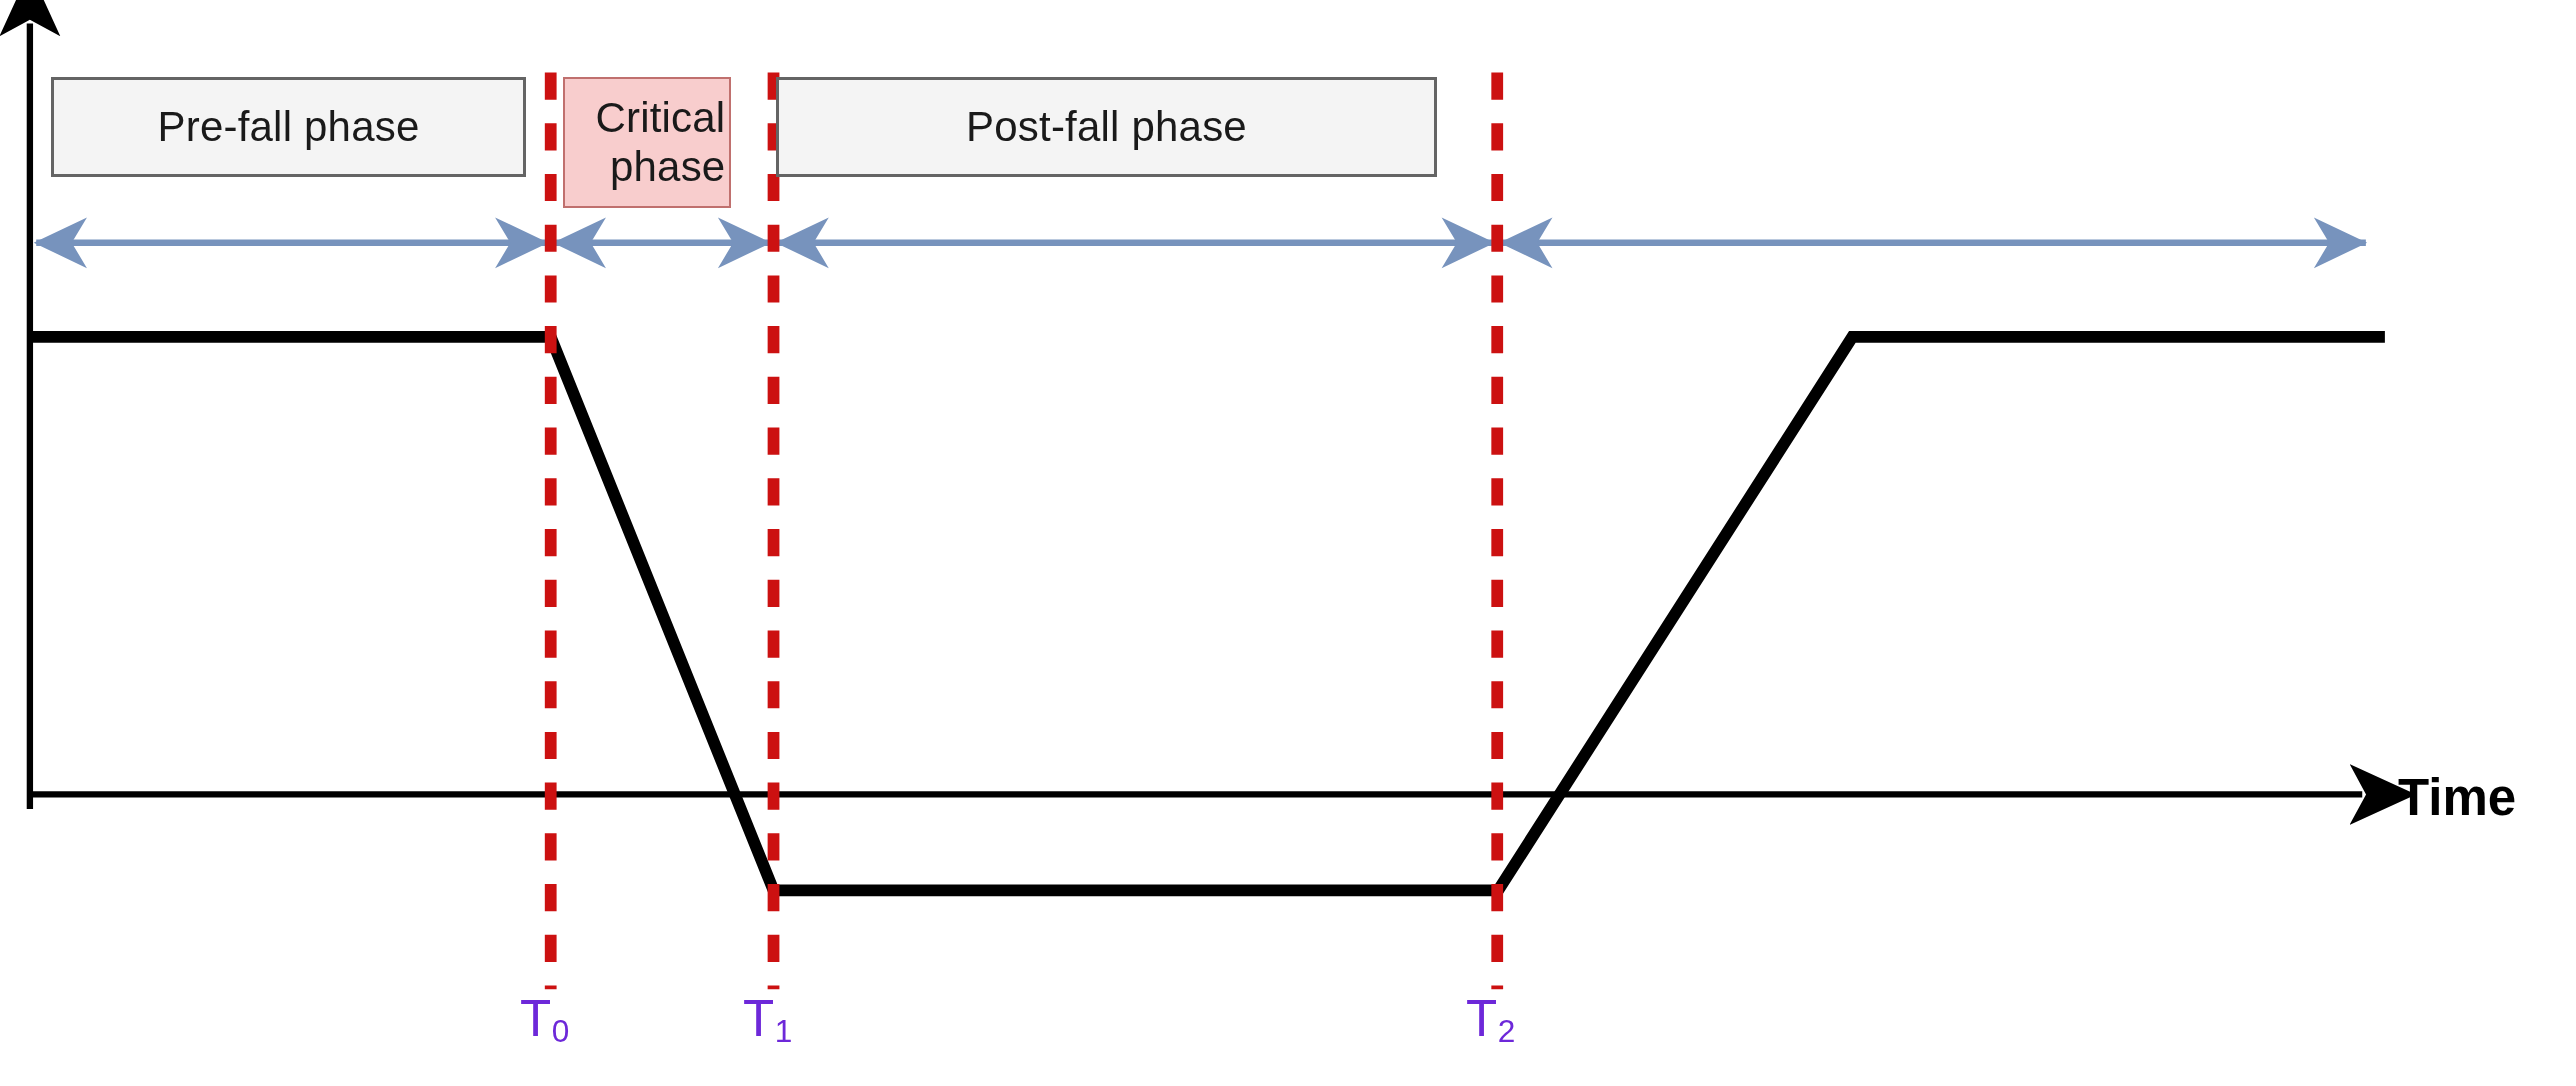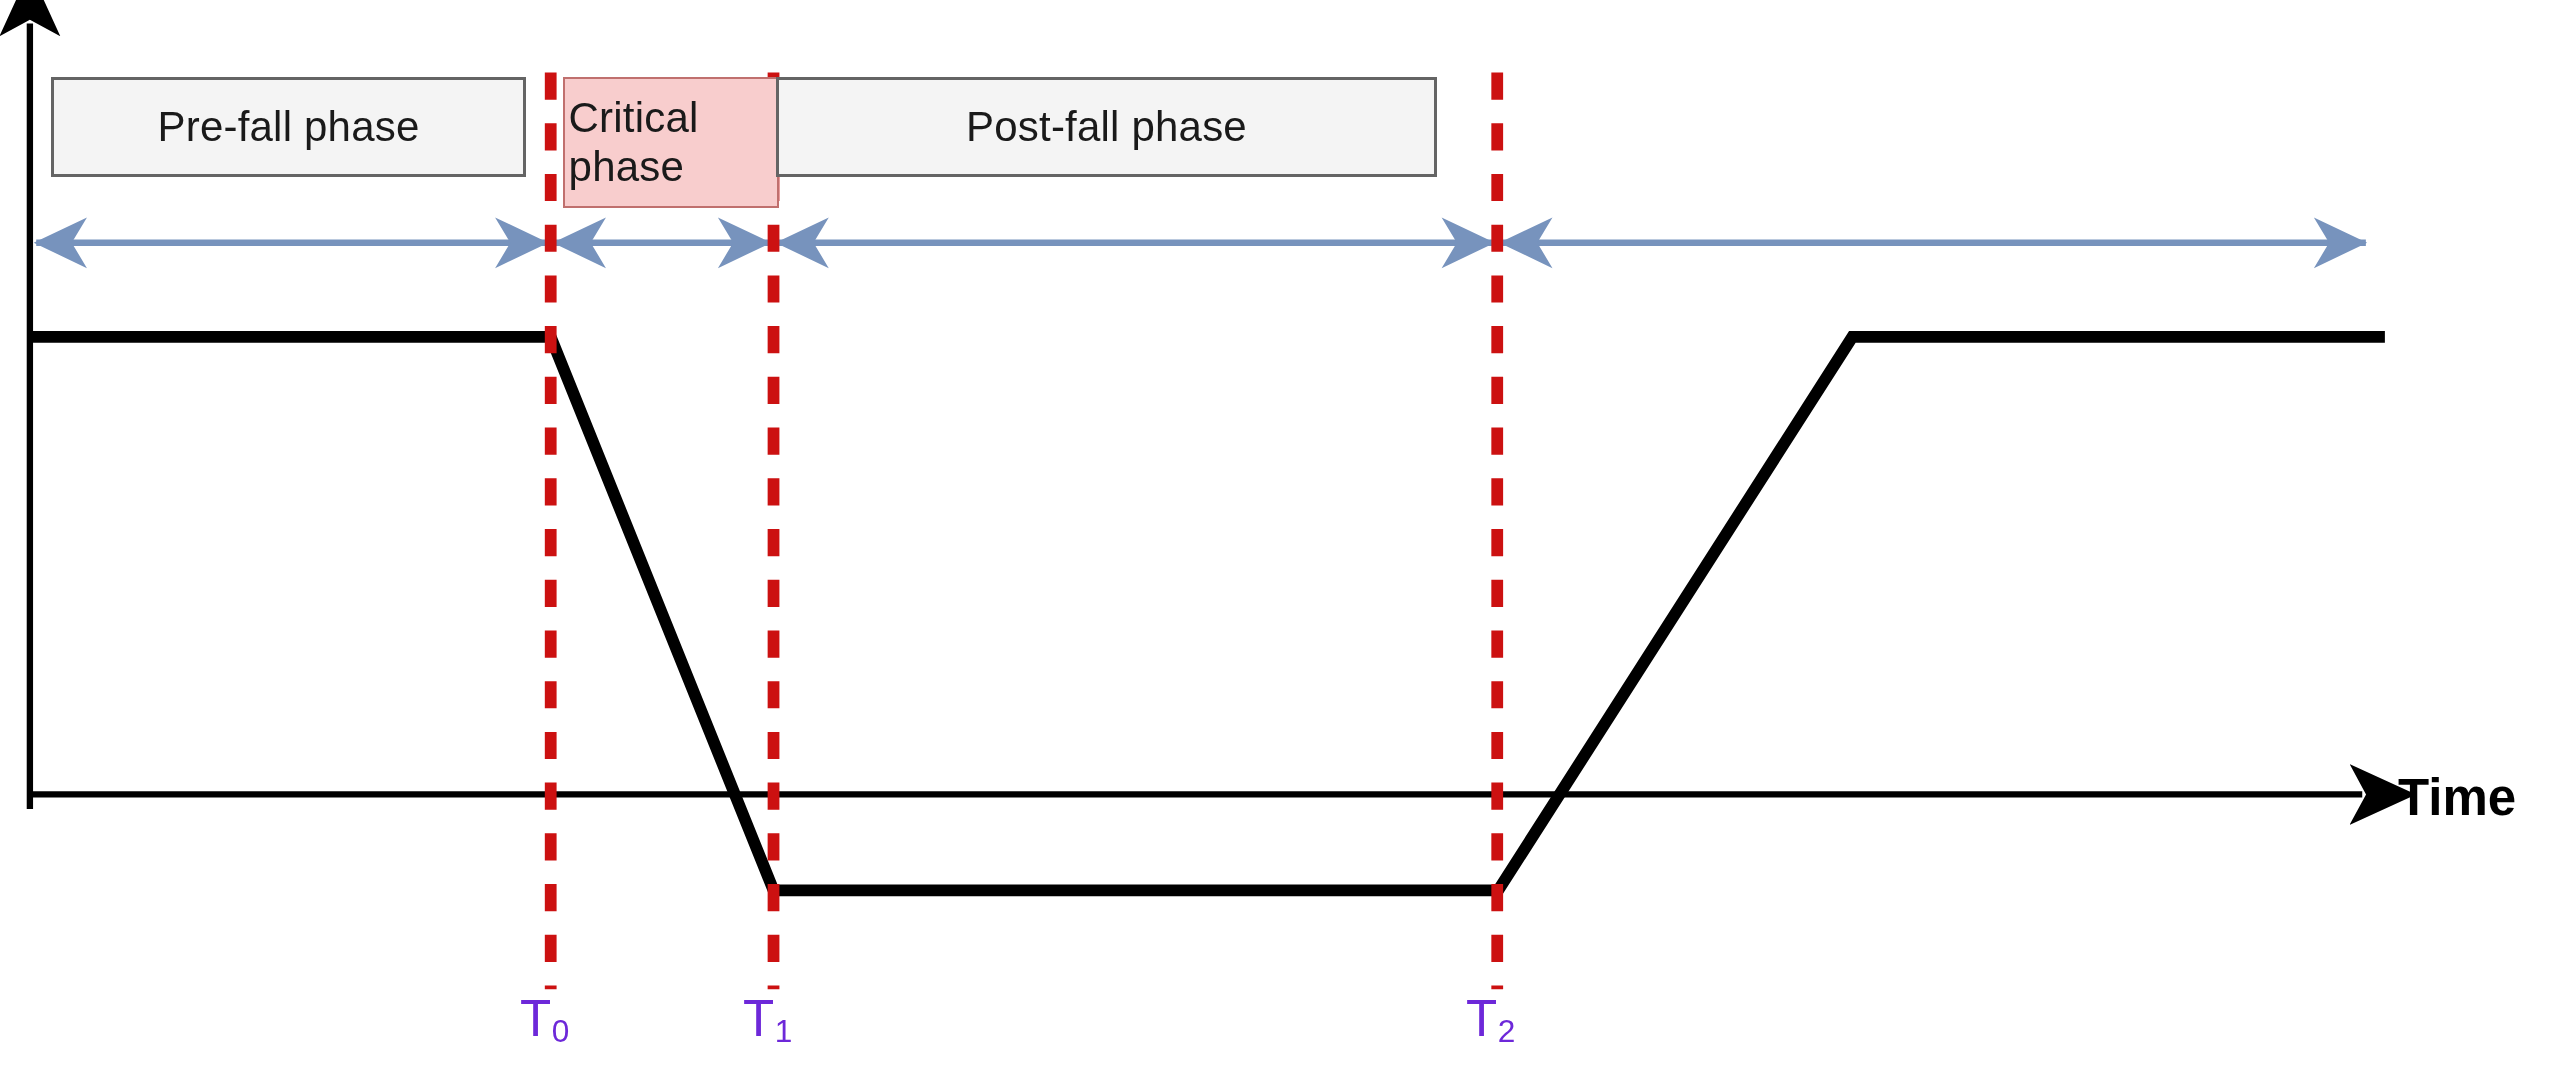--- a/index.html
+++ b/index.html
@@ -25,21 +25,21 @@
     height: 1087px;
   }
   .phase-box {
     position: absolute;
     box-sizing: border-box;
     background: #f4f4f4;
     border: 3.6px solid #646464;
     display: flex;
     align-items: center;
     justify-content: center;
-    text-align: left;
+    text-align: right;
     color: #1a1a1a;
     font-size: 42px;
     font-family: "Liberation Sans", sans-serif;
     line-height: 1.12;
     letter-spacing: 0.2px;
   }
   .phase-box.critical {
     background: #f8cdcd;
     border: 2.7px solid #c0706e;
     font-size: 42px;
@@ -105,21 +105,21 @@
       <line x1="608" y1="80" x2="608" y2="1092" stroke="#cc1111" stroke-width="13" stroke-dasharray="30 26"></line>
       <line x1="854" y1="80" x2="854" y2="1092" stroke="#cc1111" stroke-width="13" stroke-dasharray="30 26"></line>
       <line x1="1653" y1="80" x2="1653" y2="1092" stroke="#cc1111" stroke-width="13" stroke-dasharray="30 26"></line>
     </g>
   </svg>
 
   <div class="phase-box" style="left:51px; top:77px; width:475px; height:100px;">
     <span>Pre-fall phase</span>
   </div>
 
-  <div class="phase-box critical" style="left:563px; top:77px; width:216px; height:131px;">
+  <div class="phase-box critical" style="left:563px; top:77px; width:168px; height:131px;">
     <span>Critical phase</span>
   </div>
 
   <div class="phase-box" style="left:776px; top:77px; width:661px; height:100px;">
     <span>Post-fall phase</span>
   </div>
 
 
   <div class="tick-label" style="left:520px; top:993px;"><span>T</span><sub>0</sub></div>
 

